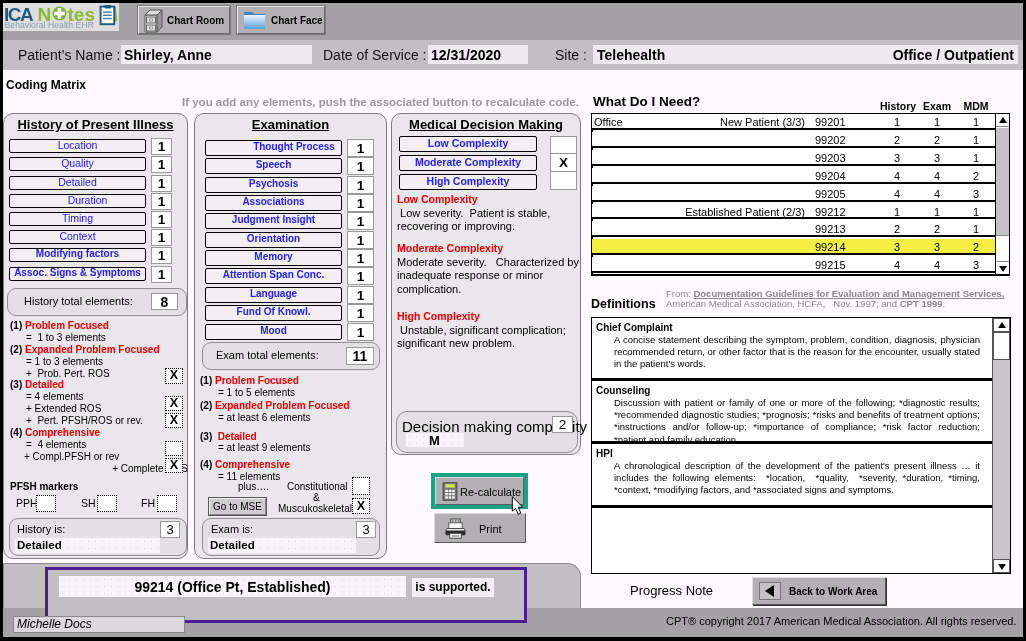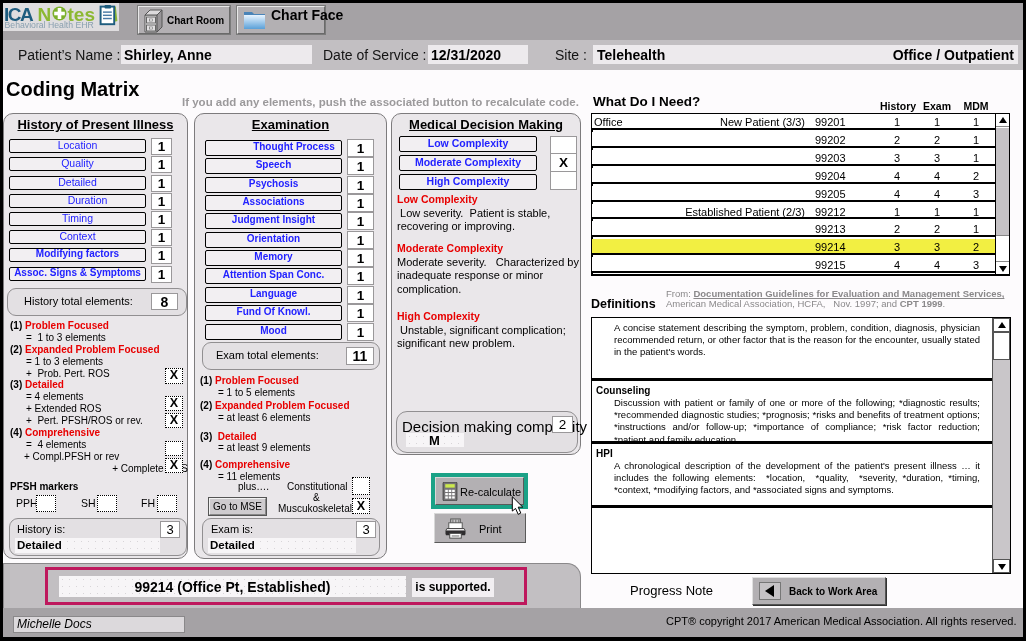--- a/index.html
+++ b/index.html
@@ -72,37 +72,37 @@
       <rect x="1" y="5" width="21" height="14" fill="#aed2f0"></rect>
       <rect x="1" y="5" width="21" height="14" fill="url(#g1)"></rect>
       <defs>
           <linearGradient id="g1" x1="0" y1="0" x2="0" y2="1">
         <stop offset="0" stop-color="#e8f4ff"></stop>
             <stop offset="1" stop-color="#5aa0d8"></stop>
       </linearGradient>
         </defs>
     </svg>
   </div>
-  <div class="abs" style="left:33px;top:0;font-weight:bold;font-size:14px;color:#000;white-space:nowrap;">Chart Face</div>
+  <div class="abs" style="left:33px;top:8px;font-weight:bold;font-size:10px;color:#000;white-space:nowrap;">Chart Face</div>
 </div>
 <div class="abs lbl" style="left:18px;top:47px;">Patient’s Name&nbsp;:</div>
 <div class="abs fbox" style="left:121px;top:45px;width:191px;height:19px;">
     <div class="abs val" style="left:3px;top:2px;">Shirley, Anne</div>
   </div>
 <div class="abs lbl" style="left:323px;top:47px;">Date of Service&nbsp;:</div>
 <div class="abs fbox" style="left:428px;top:45px;width:100px;height:19px;">
     <div class="abs val" style="left:3px;top:2px;">12/31/2020</div>
   </div>
 <div class="abs lbl" style="left:555px;top:47px;">Site&nbsp;:</div>
 <div class="abs fbox" style="left:593px;top:45px;width:425px;height:19px;">
   <div class="abs val" style="left:4px;top:2px;">Telehealth</div>
   <div class="abs val" style="right:4px;top:2px;">Office / Outpatient</div>
 </div>
 
-<div class="abs" style="left:6px;top:78px;font-weight:bold;font-size:20px;color:#000;">Coding Matrix</div>
+<div class="abs" style="left:6px;top:78px;font-weight:bold;font-size:12px;color:#000;">Coding Matrix</div>
 <div class="abs" style="left:182px;top:96px;font-weight:bold;font-size:11.5px;color:#9b999b;">If you add any elements, push the associated button to recalculate code.</div>
 <div class="abs" style="left:593px;top:94px;font-weight:bold;font-size:13.5px;color:#000;">What Do I Need?</div>
 <div class="abs" style="left:878px;top:100px;width:40px;text-align:center;font-weight:bold;font-size:10.5px;color:#000;">History</div>
 <div class="abs" style="left:918px;top:100px;width:38px;text-align:center;font-weight:bold;font-size:10.5px;color:#000;">Exam</div>
 <div class="abs" style="left:957px;top:100px;width:38px;text-align:center;font-weight:bold;font-size:10.5px;color:#000;">MDM</div>
 
 <div class="abs panel" style="left:3px;top:113px;width:185px;height:446px;"></div>
 <div class="abs ptitle" style="left:3px;top:117px;width:185px;">History of Present Illness</div>
 <div class="abs btn" style="left:9px;top:139px;width:137px;height:14px;line-height:9px;font-weight:normal;font-size:10.5px;line-height:10px;">Location</div>
 <div class="abs vbox" style="left:151px;top:138px;width:21px;height:17px;line-height:16px;">1</div>
@@ -267,21 +267,21 @@
     <rect x="6" y="16" width="12" height="5" fill="#fff" stroke="#444"></rect>
     <rect x="8" y="18" width="8" height="1.5" fill="#999"></rect>
   </svg>
   <div class="abs" style="left:44px;top:9px;font-size:11px;white-space:nowrap;">Print</div>
 </div>
 <svg class="abs" style="left:511px;top:496px;" width="17" height="21" viewBox="0 0 26 30">
   <polygon points="2,0 2,22 7,18 11,27 15,25 11,16 18,16" fill="#fff" stroke="#000" stroke-width="1.5"></polygon>
 </svg>
 
 <div class="abs" style="left:3px;top:563px;width:578px;height:45px;background:#c2bfc2;border:1px solid #8a888a;border-radius:0 14px 0 0;border-bottom:none;"></div>
-<div class="abs" style="left:45px;top:567px;width:482px;height:38px;background:#c2bfc2;border:3px solid #be185d;">
+<div class="abs" style="left:45px;top:567px;width:482px;height:56px;background:#c2bfc2;border:3px solid #4c1d95;">
   <div class="abs dots" style="left:11px;top:6px;width:347px;height:21px;"></div>
   <div class="abs" style="left:11px;top:9px;width:347px;text-align:center;font-weight:bold;font-size:14px;">99214 (Office Pt, Established)</div>
   <div class="abs" style="left:364px;top:8px;width:82px;height:19px;background:#f2eff2;font-weight:bold;font-size:12px;text-align:center;line-height:18px;">is supported.</div>
 </div>
 
 <div class="abs" id="wdin" style="left:591px;top:113px;width:419px;height:163px;background:#fff;border:2px solid #000;"></div>
 <div class="abs" style="left:592px;top:114px;width:403px;height:16px;background:#fff;border-bottom:2px solid #000;">
 <span class="abs cell" style="left:2px;top:2px;">Office</span>
 <span class="abs cell" style="left:0;top:2px;width:213px;text-align:right;">New Patient (3/3)</span>
 <span class="abs cell" style="left:223px;top:2px;">99201</span>
@@ -345,20 +345,21 @@
   <div class="abs" style="left:0;top:14px;width:13px;height:108px;background:#c5c2c5;border-bottom:1px solid #888;"></div>
   <div class="abs" style="left:0;bottom:0;width:13px;height:13px;background:#fff;border-top:1px solid #888;">
     <div style="width:0;height:0;border-left:4px solid transparent;border-right:4px solid transparent;border-top:6px solid #000;margin:4px auto;"></div>
   </div>
 </div>
 
 <div class="abs" style="left:591px;top:297px;font-weight:bold;font-size:12.5px;color:#000;">Definitions</div>
 <div class="abs" style="left:666px;top:289px;font-size:9.5px;color:#8a888a;white-space:nowrap;line-height:10px;">From: <span style="font-weight:bold;text-decoration:underline;">Documentation Guidelines for Evaluation and Management Services,</span><br><span>American Medical Association, HCFA,&nbsp;&nbsp; Nov. 1997; and <b>CPT 1999</b>.</span></div>
 <div class="abs" id="defbox" style="left:591px;top:317px;width:420px;height:257px;background:#fff;border:1px solid #000;overflow:hidden;">
   <div style="border-bottom:3px solid #000;padding:4px 30px 4px 4px;height:63px;">
+    <div style="font-weight:bold;font-size:10px;line-height:12px;">Chief Complaint</div>
     <div style="font-size:9.5px;margin-left:18px;text-align:justify;line-height:12.2px;">A concise statement describing the symptom, problem, condition, diagnosis, physician recommended return, or other factor that is the reason for the encounter, usually stated in the patient's words.</div>
   </div>
   <div style="border-bottom:3px solid #000;padding:4px 30px 0 4px;height:63px;overflow:hidden;">
     <div style="font-weight:bold;font-size:10px;line-height:12px;">Counseling</div>
     <div style="font-size:9.5px;margin-left:18px;text-align:justify;line-height:12.2px;">Discussion with patient or family of one or more of the following; *diagnostic results; *recommended diagnostic studies; *prognosis; *risks and benefits of treatment options; *instructions and/or follow-up; *importance of compliance; *risk factor reduction; *patient and family education.</div>
   </div>
   <div style="border-bottom:3px solid #000;padding:4px 30px 4px 4px;height:64px;">
     <div style="font-weight:bold;font-size:10px;line-height:12px;">HPI</div>
     <div style="font-size:9.5px;margin-left:18px;text-align:justify;line-height:12.2px;">A chronological description of the development of the patient's present illness … it includes the following elements:&nbsp; *location,&nbsp; *quality,&nbsp; *severity, *duration, *timing, *context, *modifying factors, and *associated signs and symptoms.</div>
   </div>

